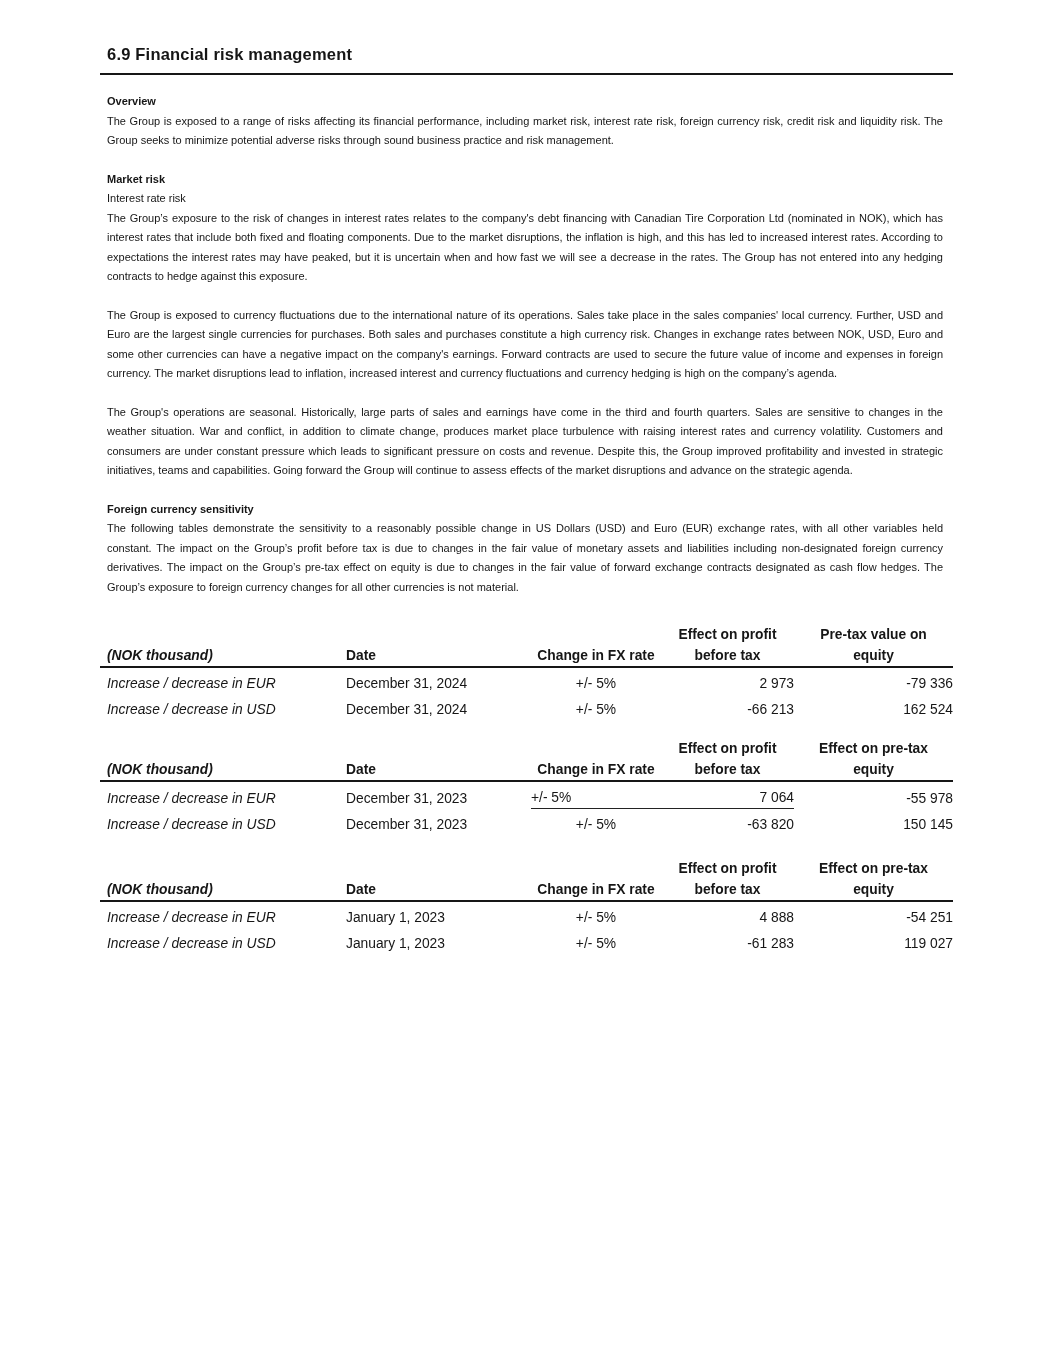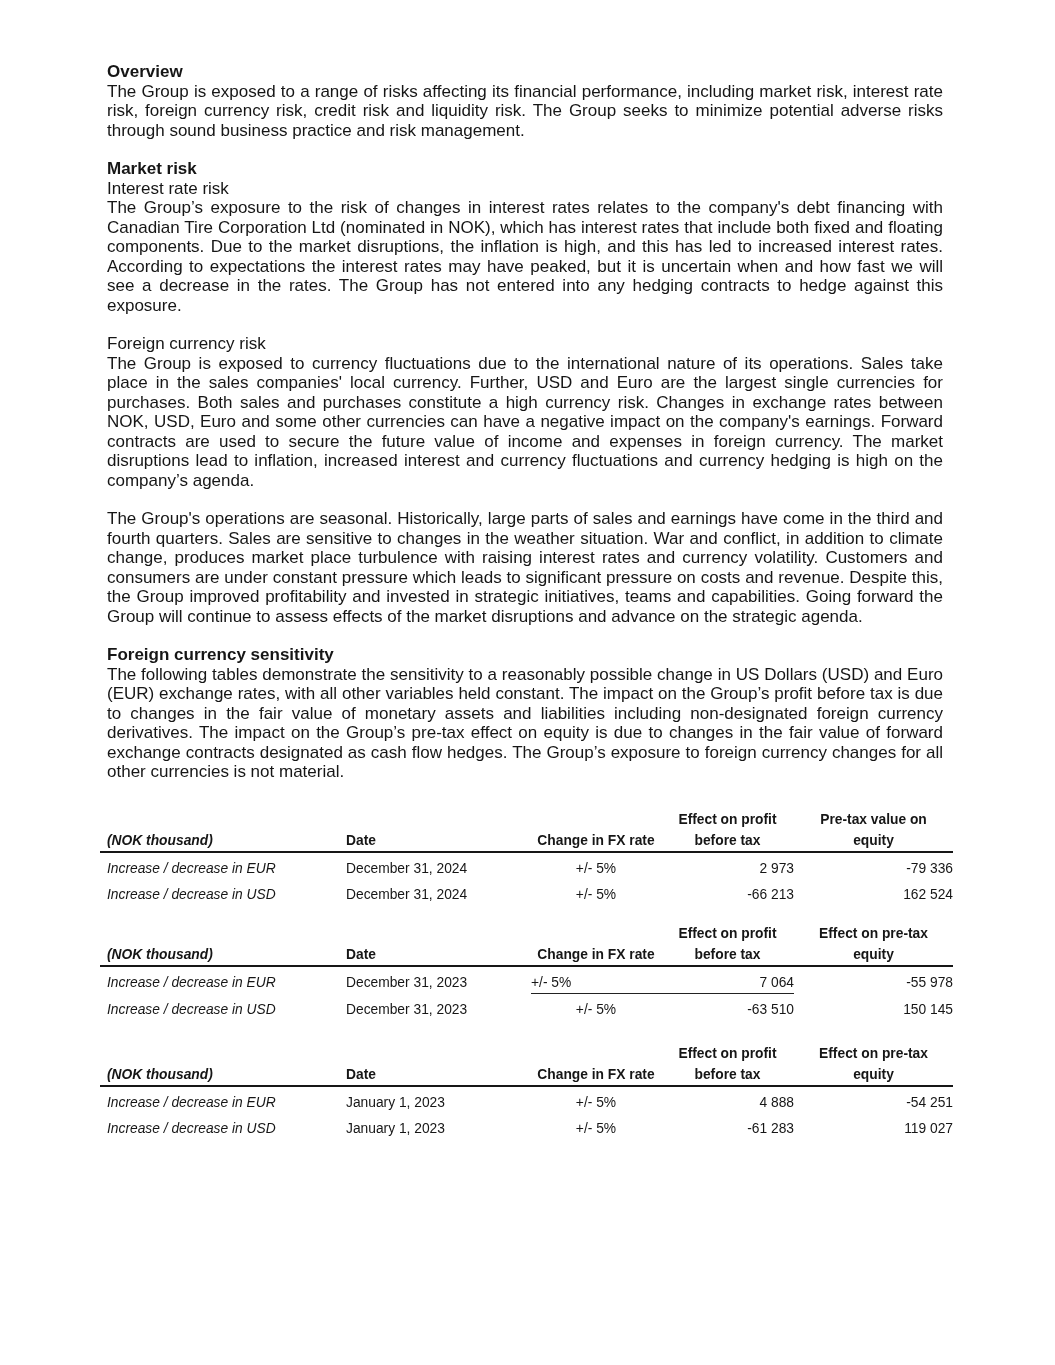--- a/index.html
+++ b/index.html
@@ -15,21 +15,21 @@
     font-size: 16.5px; font-weight: bold; letter-spacing: 0.2px;
     margin: 0; padding: 0 0 9px 7px;
     border-bottom: 2.5px solid #161616;
   }
 
   .section { margin-top: 19px; }
   .first-section { margin-top: 17px; }
   .sec-heading { font-weight: bold; }
   .sub-heading { }
   p, .sec-heading, .sub-heading {
-    font-size: 17px; line-height: 19.5px; margin: 0;
+    font-size: 11px; line-height: 19.5px; margin: 0;
   }
   .inset { margin-left: 7px; margin-right: 10px; }
   p.body { text-align: justify; }
 
   table.fx-table {
     border-collapse: collapse; table-layout: fixed;
     width: 853px; font-size: 13.8px;
   }
   .t-first  { margin-top: 27px; }
   .t-second { margin-top: 18px; }
@@ -51,34 +51,34 @@
   .num4 { padding-right: 6px; }
   .num5 { padding-right: 10px; }
   .underlined { border-bottom: 1.6px solid #222222; }
 </style>
 </head>
 <body>
 
 <div class="page">
   <div class="content">
 
+    <h1 class="doc-title">6.9 Financial risk management</h1>
 
     <div class="section first-section">
       <div class="sec-heading inset">Overview</div>
       <p class="body inset">The Group is exposed to a range of risks affecting its financial performance, including market risk, interest rate risk, foreign currency risk, credit risk and liquidity risk. The Group seeks to minimize potential adverse risks through sound business practice and risk management.</p>
     </div>
 
     <div class="section">
       <div class="sec-heading inset">Market risk</div>
       <div class="sub-heading inset">Interest rate risk</div>
       <p class="body inset">The Group’s exposure to the risk of changes in interest rates relates to the company's debt financing with Canadian Tire Corporation Ltd (nominated in NOK), which has interest rates that include both fixed and floating components. Due to the market disruptions, the inflation is high, and this has led to increased interest rates. According to expectations the interest rates may have peaked, but it is uncertain when and how fast we will see a decrease in the rates. The Group has not entered into any hedging contracts to hedge against this exposure.</p>
     </div>
 
     <div class="section">
-      <div class="sub-heading inset">Foreign currency risk</div>
       <p class="body inset">The Group is exposed to currency fluctuations due to the international nature of its operations. Sales take place in the sales companies' local currency. Further, USD and Euro are the largest single currencies for purchases. Both sales and purchases constitute a high currency risk. Changes in exchange rates between NOK, USD, Euro and some other currencies can have a negative impact on the company's earnings. Forward contracts are used to secure the future value of income and expenses in foreign currency. The market disruptions lead to inflation, increased interest and currency fluctuations and currency hedging is high on the company’s agenda.</p>
     </div>
 
     <div class="section">
       <p class="body inset">The Group's operations are seasonal. Historically, large parts of sales and earnings have come in the third and fourth quarters. Sales are sensitive to changes in the weather situation. War and conflict, in addition to climate change, produces market place turbulence with raising interest rates and currency volatility. Customers and consumers are under constant pressure which leads to significant pressure on costs and revenue. Despite this, the Group improved profitability and invested in strategic initiatives, teams and capabilities. Going forward the Group will continue to assess effects of the market disruptions and advance on the strategic agenda.</p>
     </div>
 
     <div class="section">
       <div class="sec-heading inset">Foreign currency sensitivity</div>
       <p class="body inset">The following tables demonstrate the sensitivity to a reasonably possible change in US Dollars (USD) and Euro (EUR) exchange rates, with all other variables held constant. The impact on the Group’s profit before tax is due to changes in the fair value of monetary assets and liabilities including non-designated foreign currency derivatives. The impact on the Group’s pre-tax effect on equity is due to changes in the fair value of forward exchange contracts designated as cash flow hedges. The Group’s exposure to foreign currency changes for all other currencies is not material.</p>
@@ -155,21 +155,21 @@
           <td class="a-left cell-1">Increase / decrease in EUR</td>
           <td class="a-left">December 31, 2023</td>
           <td class="a-left underlined">+/- 5%</td>
           <td class="a-right num4 underlined">7 064</td>
           <td class="a-right num5">-55 978</td>
         </tr>
         <tr>
           <td class="a-left cell-1">Increase / decrease in USD</td>
           <td class="a-left">December 31, 2023</td>
           <td class="a-center">+/- 5%</td>
-          <td class="a-right num4">-63 510</td>
+          <td class="a-right num4">-63 820</td>
           <td class="a-right num5">150 145</td>
         </tr>
       </tbody>
     </table>
 
     <table class="fx-table t-third">
       <colgroup>
           <col class="c1">
           <col class="c2">
           <col class="c3">

